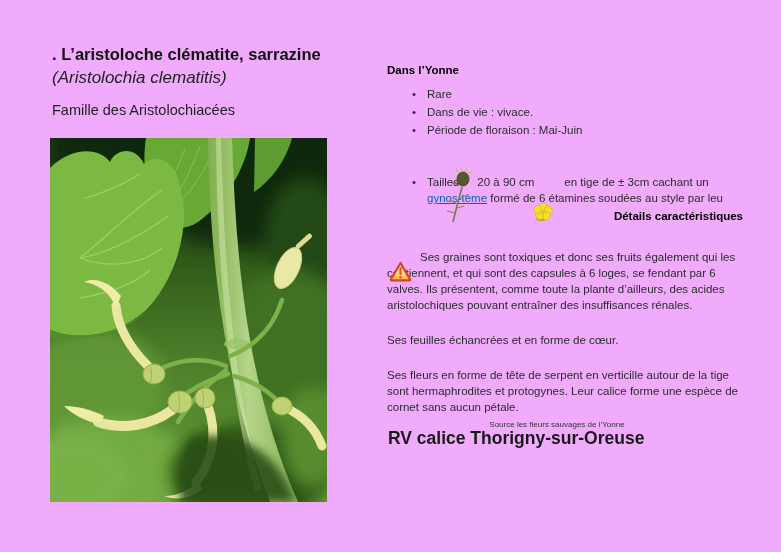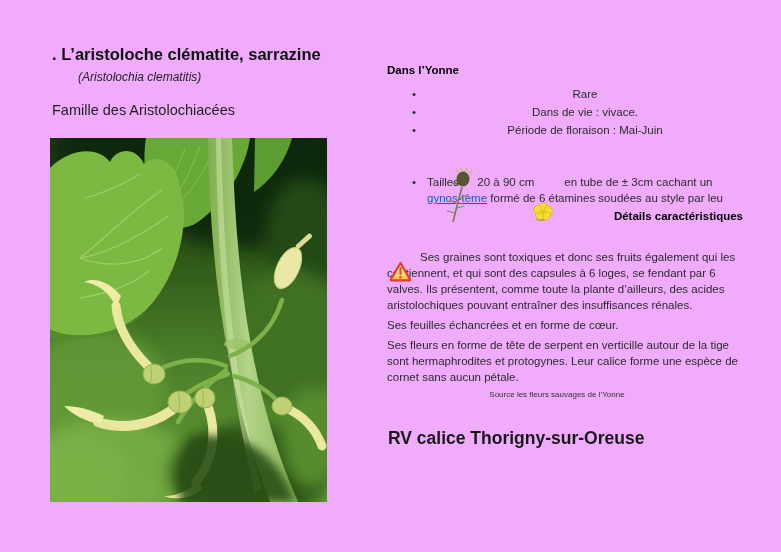--- a/index.html
+++ b/index.html
@@ -2,41 +2,41 @@
 <html><head>
 <meta charset="utf-8">
 <style>
   html,body{margin:0;padding:0;background:#ffffff;}
   .page{position:relative;width:781px;height:552px;background:#f0abfc;overflow:hidden;
         font-family:Liberation Sans, sans-serif;color:#2b2b2b;}
 
   
   .title-block{position:absolute;left:52px;top:44px;width:300px;}
   .title-main{font-size:16.5px;font-weight:bold;color:#101010;line-height:21px;}
-  .title-latin{font-size:12px;font-style:italic;color:#1e1e1e;line-height:21px;margin-top:2px;margin-left:26px;}
+  .title-latin{font-size:17px;font-style:italic;color:#1e1e1e;line-height:21px;margin-top:2px;}
   .title-family{font-size:14.5px;color:#1e1e1e;line-height:20px;margin-top:12px;}
 
   
   .photo{position:absolute;left:50px;top:138px;width:277px;height:364px;}
 
   
   .rightcol{position:absolute;left:387px;top:62px;width:356px;font-size:11.5px;line-height:16px;}
   .sec-heading{font-weight:bold;color:#000000;}
-  ul.bullets{list-style:none;margin:8px 0 0 0;padding:0;text-align:center;}
+  ul.bullets{list-style:none;margin:8px 0 0 0;padding:0;}
   ul.bullets li{position:relative;padding-left:40px;margin-bottom:2px;}
   ul.bullets li::before{content:"•";position:absolute;left:25px;color:#2b2b2b;}
   .tailles{position:relative;padding-left:40px;margin-top:36px;}
   .tailles::before{content:"•";position:absolute;left:25px;color:#2b2b2b;}
   .sp{display:inline-block;height:1px;}
   .sp1{width:12px;}
   .sp2{width:30px;}
   .doclink{color:#0563c1;text-decoration:underline;cursor:pointer;margin-top:28px;}
   .h2{margin-top:2px;text-align:right;}
   .warn-para{margin-top:25px;text-indent:33px;}
-  .para{margin-top:4px;}
+  .para{margin-top:19px;}
   .source{font-size:8px;text-align:center;margin-top:2px;margin-right:16px;color:#333;}
 
   
   .footer{position:absolute;left:388px;top:427px;font-size:17.5px;font-weight:600;
           line-height:23px;color:#181818;}
 
   
   .icon-abs{position:absolute;}
   #sketch-icon{left:445px;top:168px;}
   #flower-icon{left:531px;top:202px;}
@@ -147,21 +147,21 @@
 
   <div class="rightcol">
     <div class="sec-heading">Dans l’Yonne</div>
 
     <ul class="bullets">
         <li>Rare</li>
         <li>Dans de vie : vivace.</li>
         <li>Période de floraison : Mai-Juin</li>
       </ul>
 
-    <div class="tailles"><span>Tailles :</span><span class="sp sp1"></span><span>20 à 90 cm</span><span class="sp sp2"></span><span>en tube de ± 3cm cachant un</span> <a class="doclink">gynos-</a><wbr><a class="doclink">tème</a> <span>formé de 6 étamines soudées au style par leu</span></div>
+    <div class="tailles"><span>Tailles :</span><span class="sp sp1"></span><span>20 à 90 cm</span><span class="sp sp2"></span><span>en tige de ± 3cm cachant un</span> <a class="doclink">gynos-</a><wbr><a class="doclink">tème</a> <span>formé de 6 étamines soudées au style par leu</span></div>
 
     <div class="sec-heading h2">Détails caractéristiques</div>
 
     <div class="warn-para">Ses graines sont toxiques et donc ses fruits également qui les contiennent, et qui sont des capsules à 6 loges, se fendant par 6 valves. Ils présentent, comme toute la plante d’ailleurs, des acides aristolochiques pouvant entraîner des insuffisances rénales.</div>
     <div class="para">Ses feuilles échancrées et en forme de cœur.</div>
     <div class="para">Ses fleurs en forme de tête de serpent en verticille autour de la tige sont hermaphrodites et protogynes. Leur calice forme une espèce de cornet sans aucun pétale.</div>
     <div class="source">Source les fleurs sauvages de l’Yonne</div>
   </div>
 
   <svg id="sketch-icon" class="icon-abs" width="34" height="56" viewBox="0 0 34 56">

